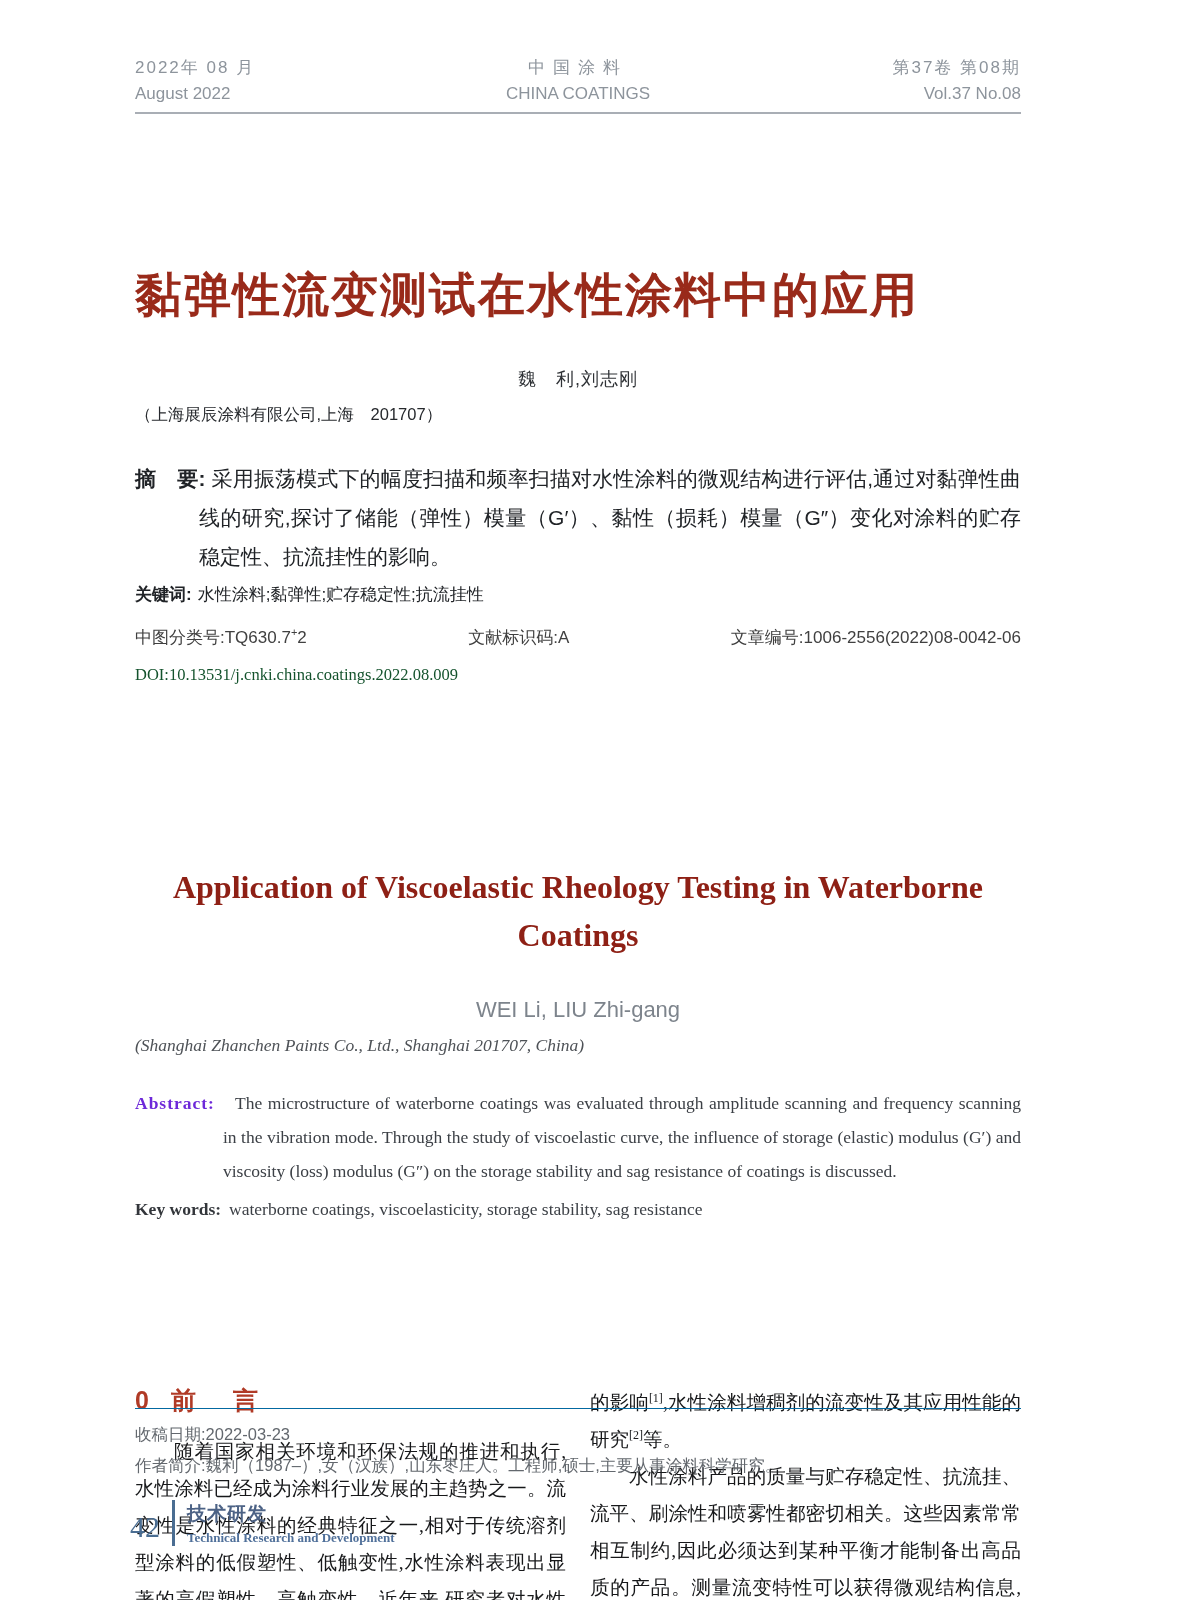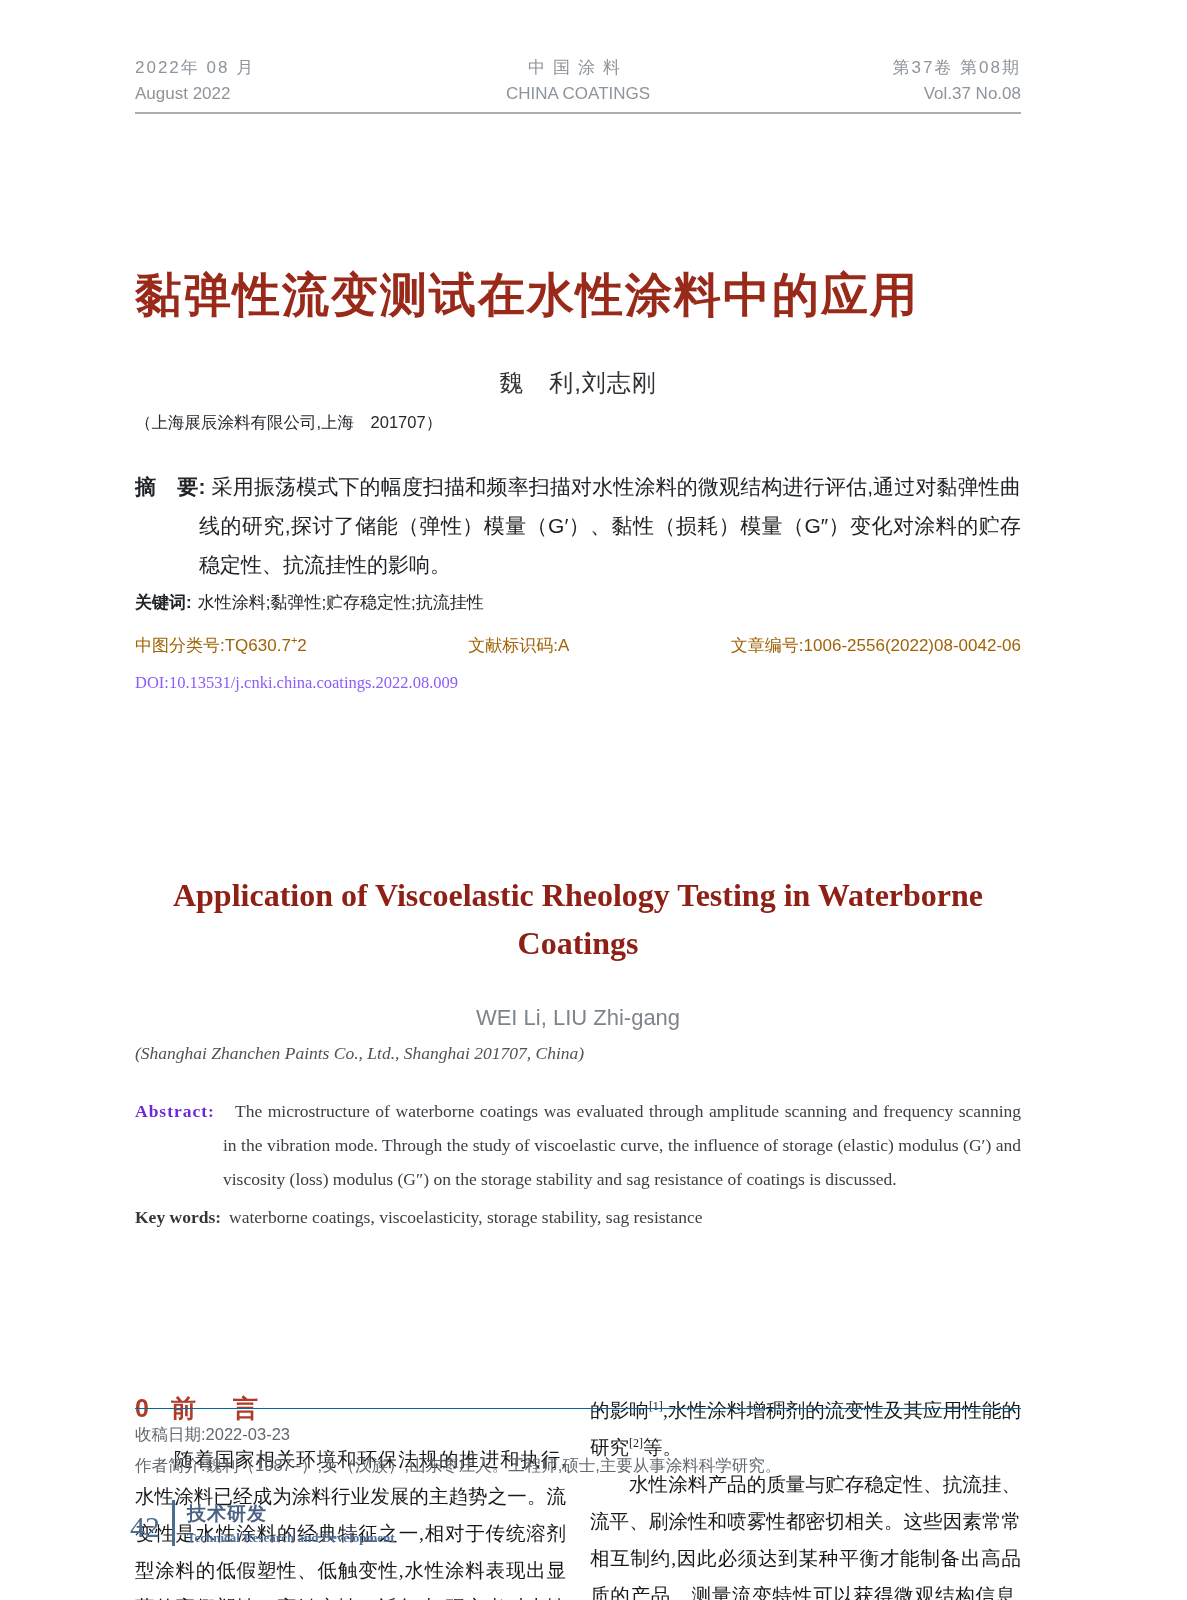--- a/index.html
+++ b/index.html
@@ -32,21 +32,21 @@
   
   .title-zh{
     margin:150px 0 0 0;
     text-align:left;
     font-size:47px;font-weight:700;letter-spacing:2px;
     color:#992a1a;
     font-family:"Liberation Sans", sans-serif;
   }
   .authors-zh{
     margin-top:40px;text-align:center;
-    font-size:24px;color:#2f3236;letter-spacing:1px;
+    font-size:18px;color:#2f3236;letter-spacing:1px;
   }
   .affil-zh{
     margin-top:13px;text-align:left;
     font-size:16.5px;color:#26292d;
   }
 
   
   .abstract-zh{
     margin-top:34px;
     font-size:21px;line-height:1.85;color:#202327;
@@ -57,27 +57,27 @@
   .keywords-zh{
     margin-top:2px;
     font-size:17px;line-height:1.85;color:#202327;
   }
   .keywords-zh .lbl{font-weight:700;margin-right:6px;}
 
   
   .meta-row{
     margin-top:16px;
     display:flex;justify-content:space-between;align-items:baseline;
-    font-size:17px;color:#a16207;
+    font-size:17px;color:#404040;
   }
   .meta-row sup{font-size:11px;}
   .doi-line{
     margin-top:16px;
     font-family:"Liberation Serif", serif;
-    font-size:16.5px;color:#8b5cf6;
+    font-size:16.5px;color:#14532d;
   }
 
   
   .title-en{
     margin:178px auto 0 auto;
     max-width:900px;
     text-align:center;
     font-family:"Liberation Serif", serif;
     font-size:32px;font-weight:700;line-height:1.5;
     color:#8e2015;

